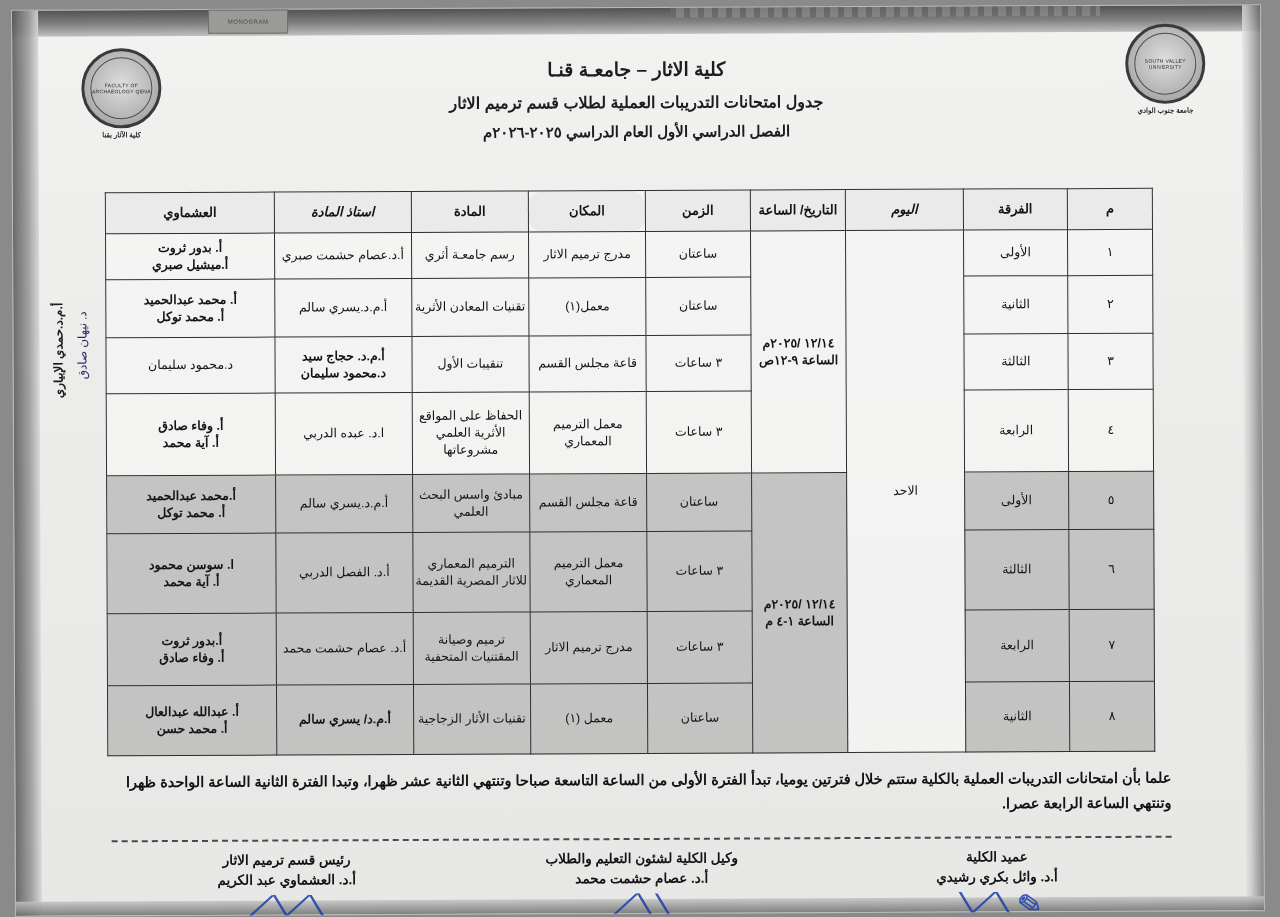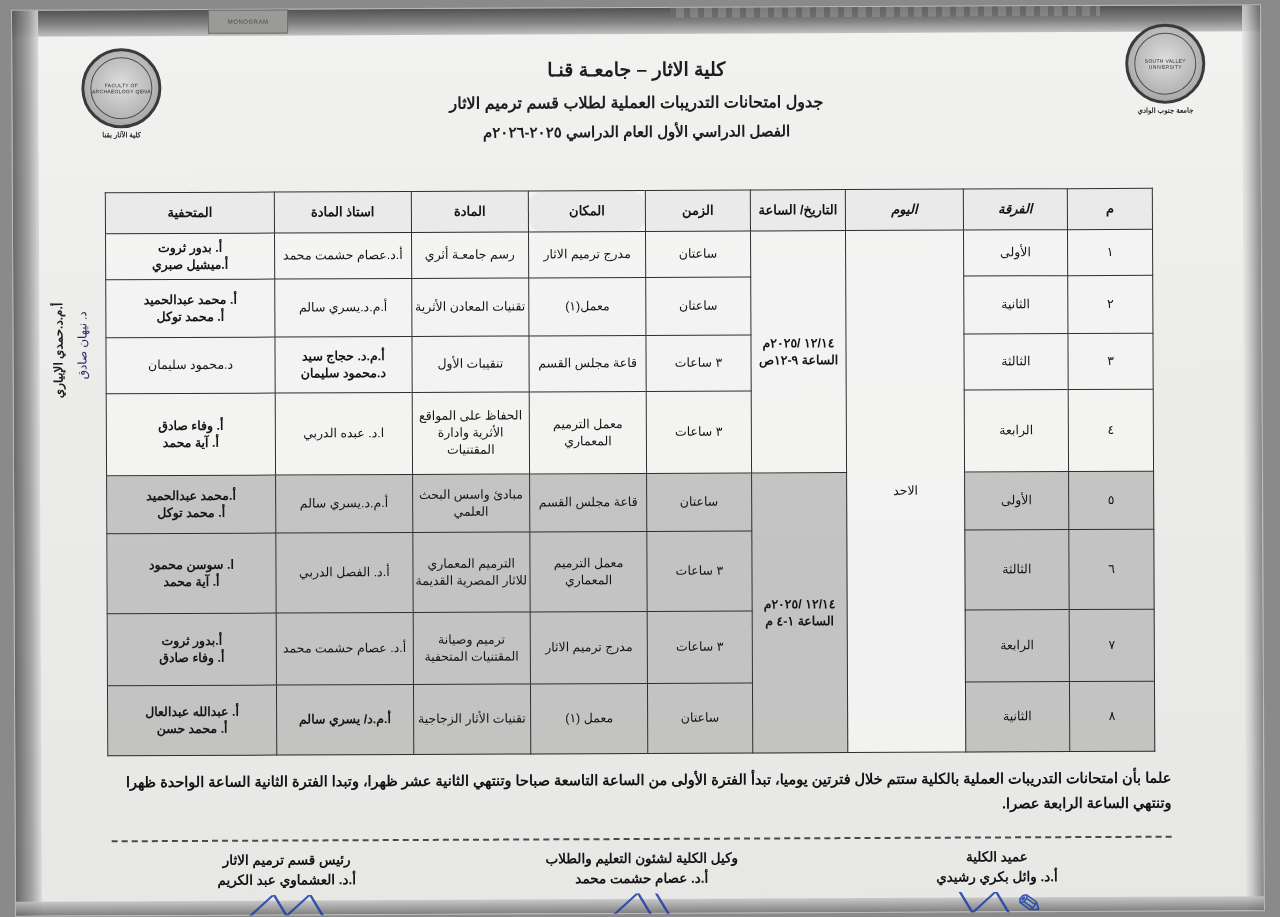--- a/index.html
+++ b/index.html
@@ -161,27 +161,27 @@
     font-weight: bold;
     height: 34px;
     font-size: 13px;
     background: rgba(226,226,226,0.55);
   }
   td.shaded {
     background: rgba(150,150,150,0.5);
   }
   td.light { background: rgba(245,245,245,0.45); }
   .col-m { width: 74px; }
-  .col-firqa { width: 92px; font-style: italic; }
+  .col-firqa { width: 92px; }
   .col-yom { width: 104px; font-style: italic; }
   .col-date { width: 84px; }
   .col-zaman { width: 92px; }
   .col-makan { width: 104px; border-radius: 16px; }
   .col-madda { width: 104px; }
-  .col-ustadh { width: 122px; }
+  .col-ustadh { width: 122px; font-style: italic; }
   .col-mulahiz { width: 152px; }
   .two-lines { white-space: pre-line; font-weight: bold; }
 
   
   .vert-sign {
     position: absolute;
     left: 38px;
     top: 430px;
     width: 180px;
     transform: rotate(-90deg);
@@ -298,34 +298,34 @@
       <thead>
         <tr>
           <th class="col-m">م</th>
           <th class="col-firqa">الفرقة</th>
           <th class="col-yom">اليوم</th>
           <th class="col-date">التاريخ/ الساعة</th>
           <th class="col-zaman">الزمن</th>
           <th class="col-makan">المكان</th>
           <th class="col-madda">المادة</th>
           <th class="col-ustadh">استاذ المادة</th>
-          <th class="col-mulahiz">المتحفية</th>
+          <th class="col-mulahiz">العشماوي</th>
         </tr>
       </thead>
       <tbody>
 
         <tr style="height:46px;">
           <td class="light">١</td>
           <td class="light">الأولى</td>
           <td class="light" rowspan="8">الاحد</td>
           <td class="light two-lines" rowspan="4">١٢/١٤ /٢٠٢٥م الساعة ٩-١٢ص</td>
           <td class="light">ساعتان</td>
           <td class="light">مدرج ترميم الاثار</td>
           <td class="light">رسم جامعـة أثري</td>
-          <td class="light">أ.د.عصام حشمت محمد</td>
+          <td class="light">أ.د.عصام حشمت صبري</td>
           <td class="light two-lines">أ. بدور ثروت
 أ.ميشيل صبري</td>
         </tr>
 
         <tr style="height:58px;">
           <td class="light">٢</td>
           <td class="light">الثانية</td>
           <td class="light">ساعتان</td>
           <td class="light">معمل(١)</td>
           <td class="light">تقنيات المعادن الأثرية</td>
@@ -343,21 +343,21 @@
           <td class="light two-lines">أ.م.د. حجاج سيد
 د.محمود سليمان</td>
           <td class="light">د.محمود سليمان</td>
         </tr>
 
         <tr style="height:82px;">
           <td class="light">٤</td>
           <td class="light">الرابعة</td>
           <td class="light">٣ ساعات</td>
           <td class="light">معمل الترميم المعماري</td>
-          <td class="light">الحفاظ على المواقع الأثرية وادارة المقتنيات</td>
+          <td class="light">الحفاظ على المواقع الأثرية العلمي مشروعاتها</td>
           <td class="light">ا.د. عبده الدربي</td>
           <td class="light two-lines">أ. وفاء صادق
 أ. آية محمد</td>
         </tr>
 
         <tr style="height:58px;">
           <td class="shaded">٥</td>
           <td class="shaded">الأولى</td>
           <td class="shaded two-lines" rowspan="4">١٢/١٤ /٢٠٢٥م الساعة ١-٤ م</td>
           <td class="shaded">ساعتان</td>

